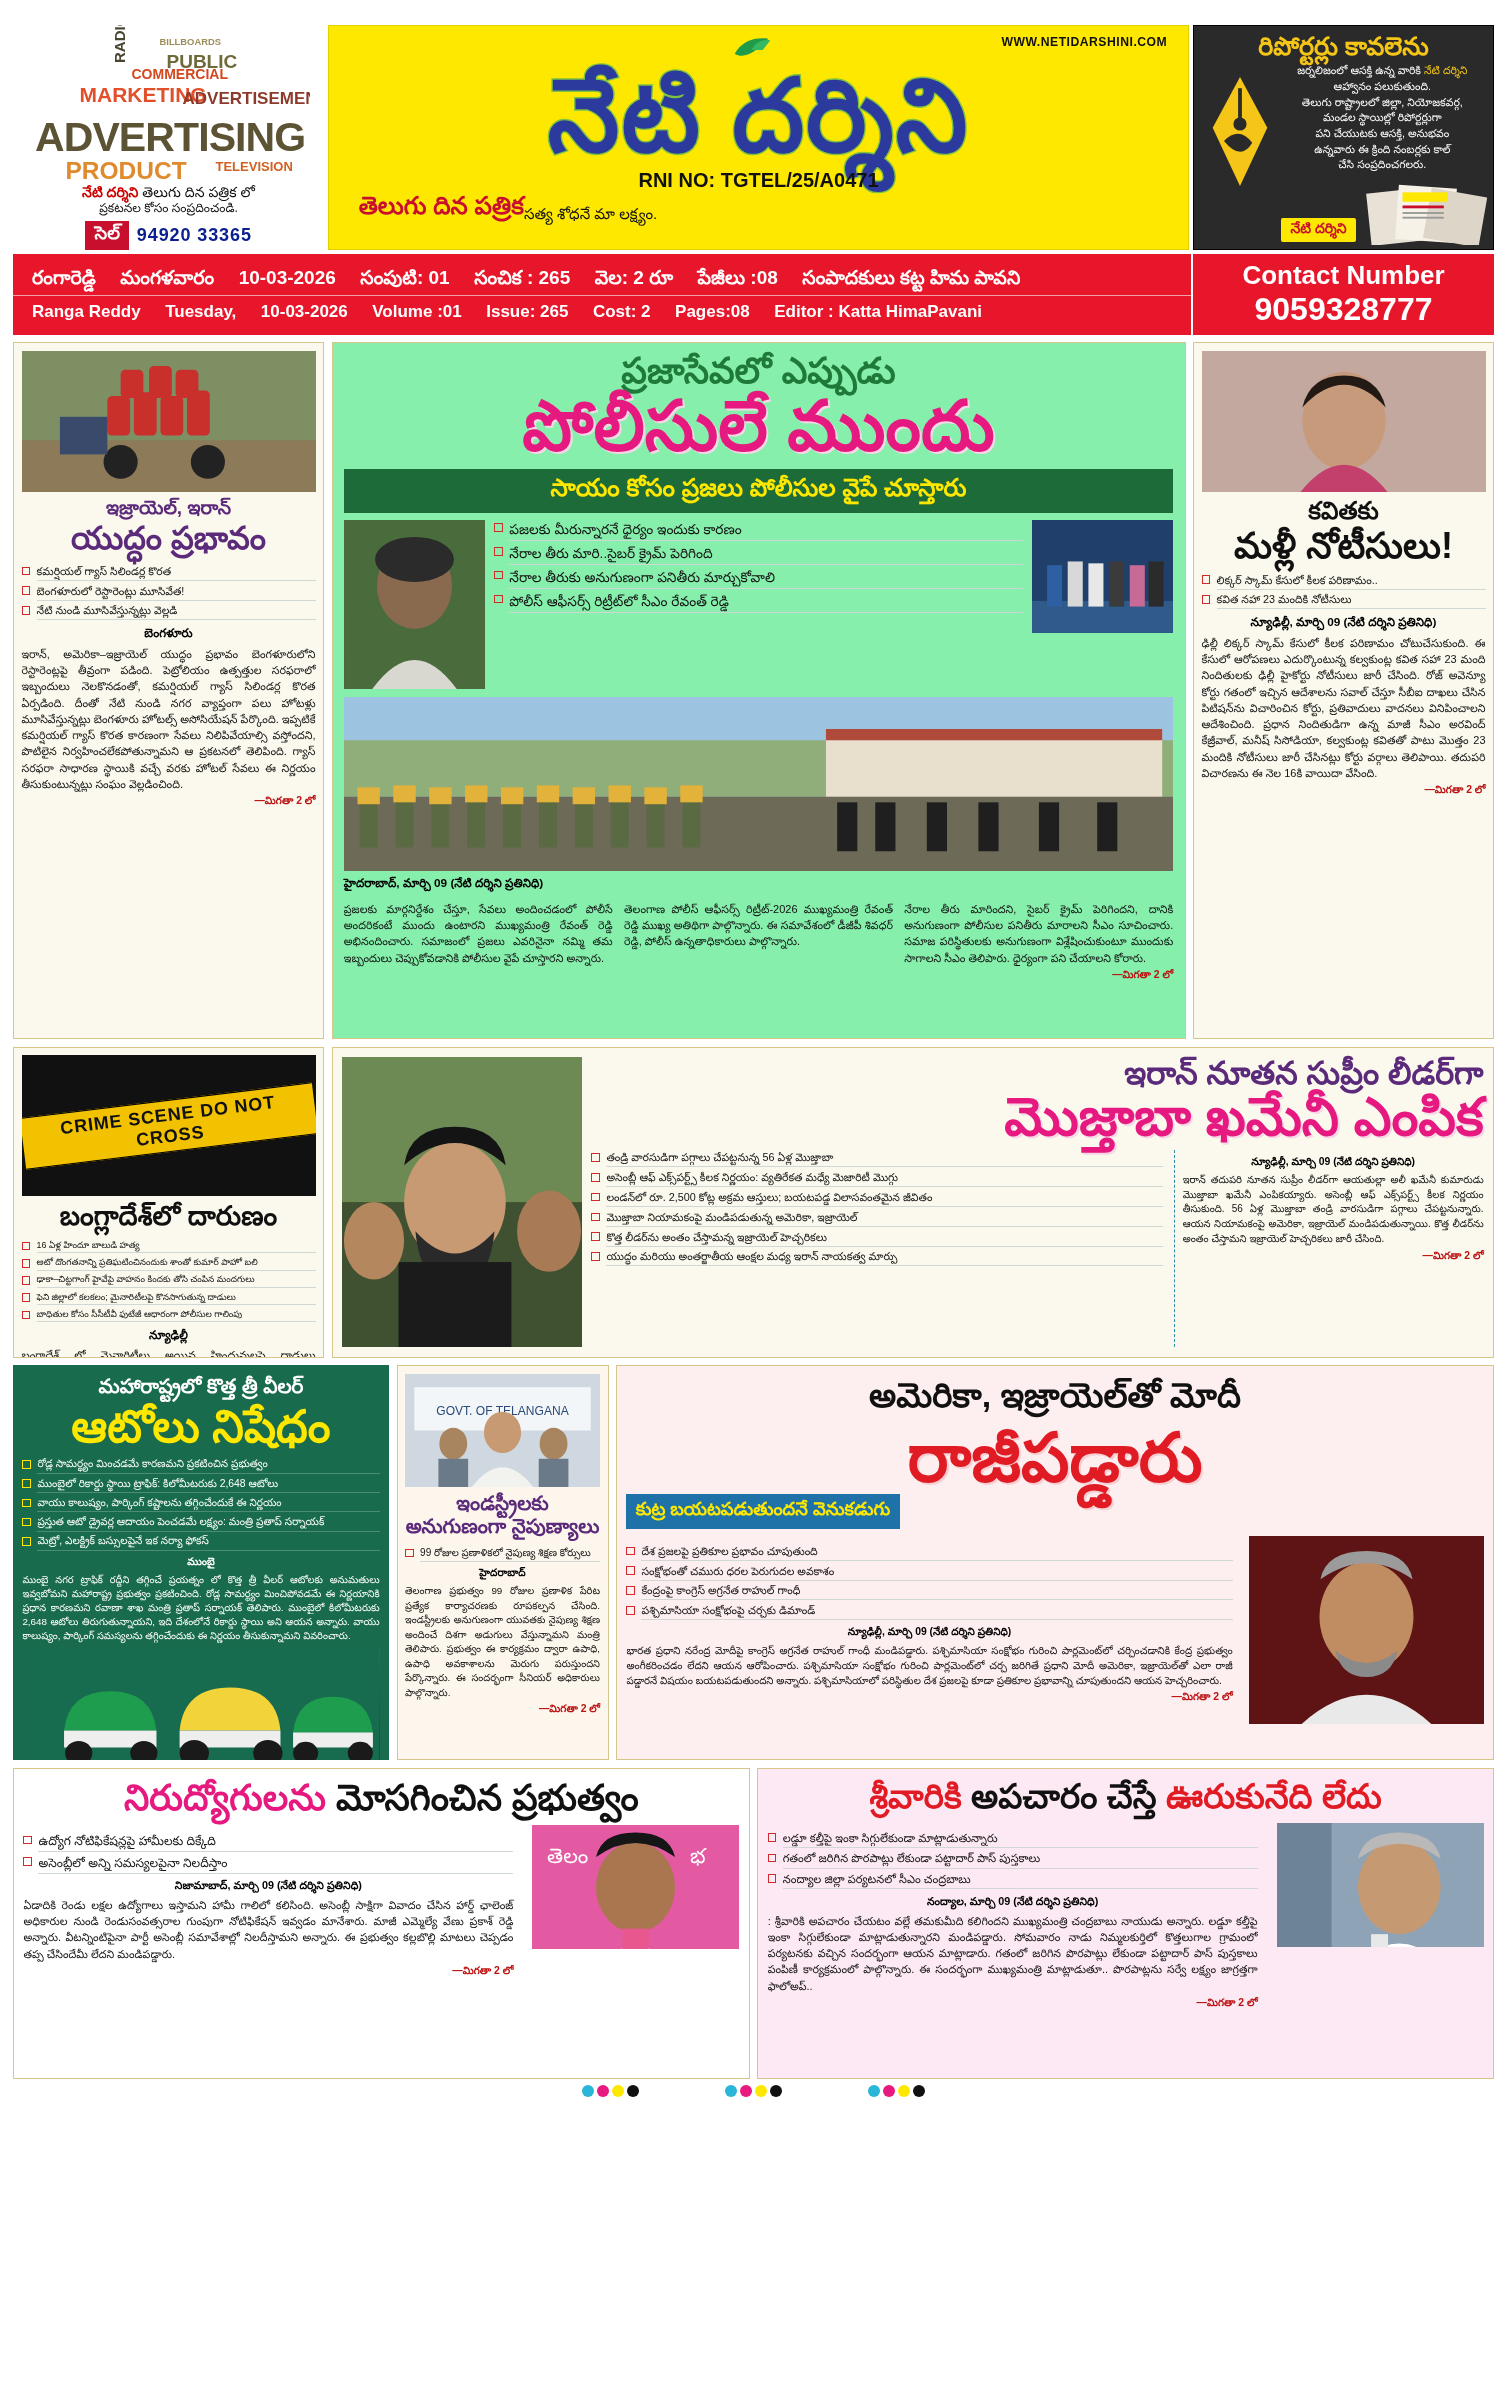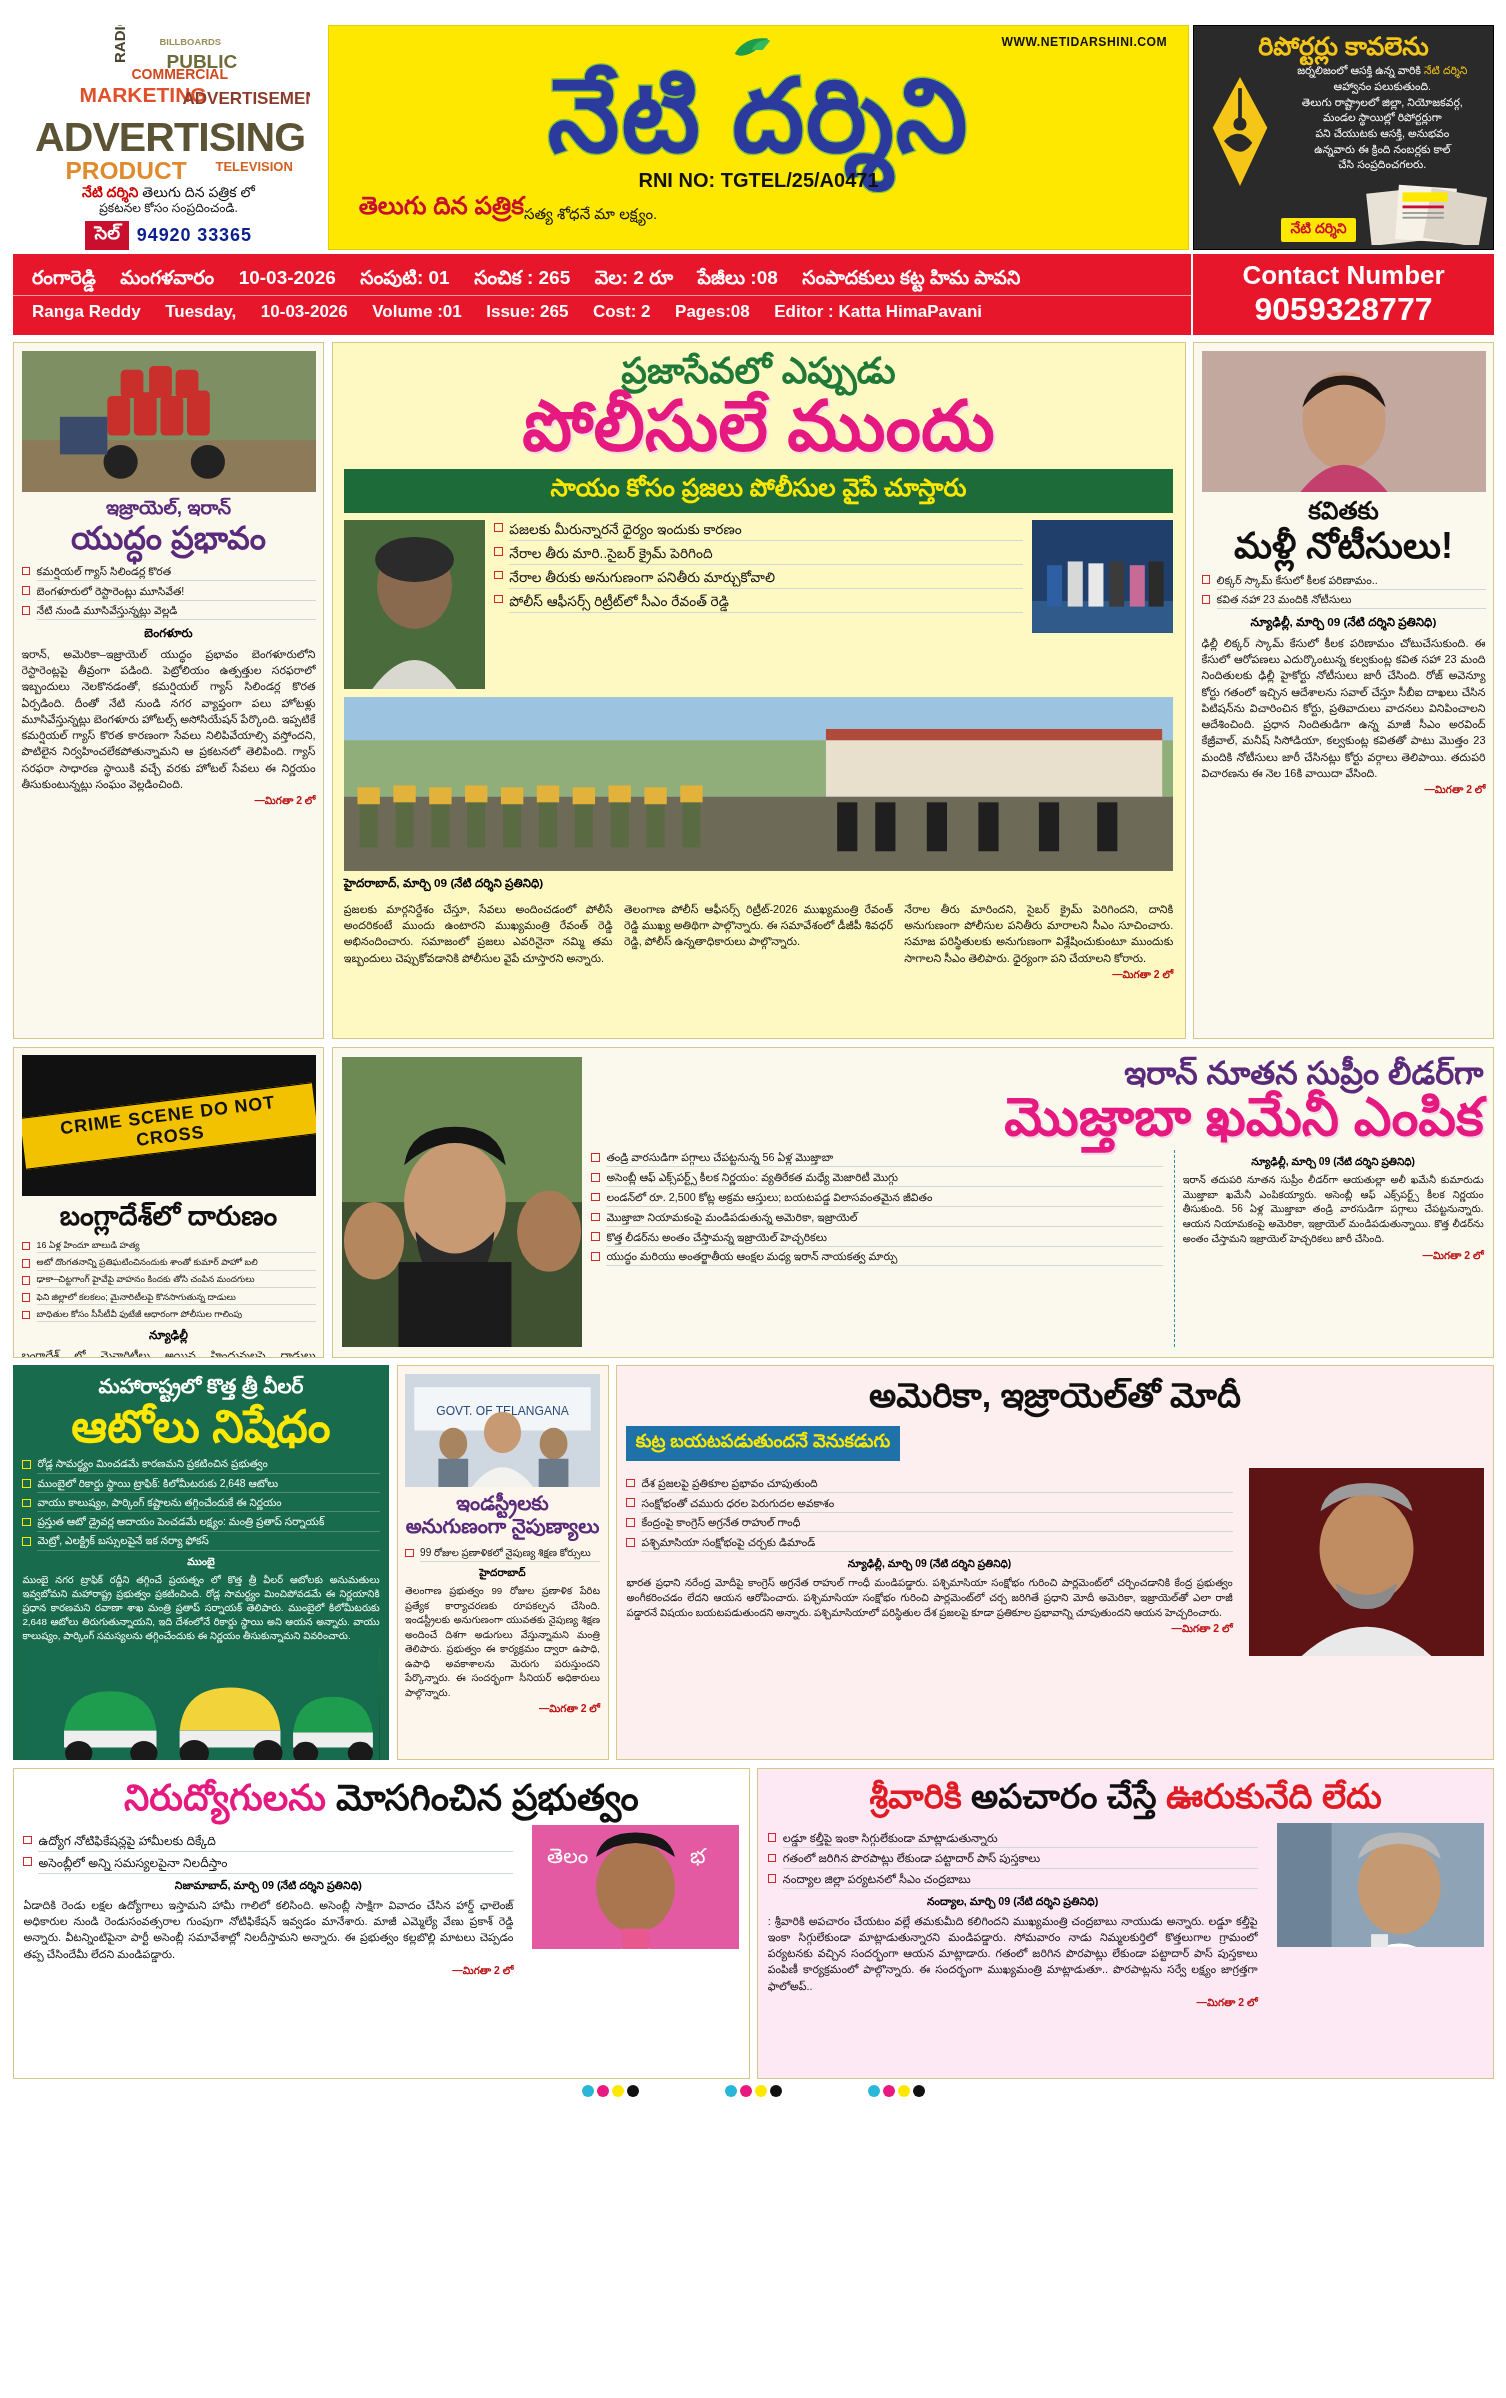--- a/index.html
+++ b/index.html
@@ -90,21 +90,21 @@
   .bullets { margin:7.5px 0 5.6px 0; }
   .bullet { display:flex; gap:6.6px; align-items:flex-start; font-size:10.8px; line-height:1.4; margin-bottom:2.8px; color:#111;}
   .bullet .bx { width:8.5px; height:8.5px; border:1.9px solid #d02a2a; flex:0 0 8.5px; margin-top:2.8px; }
   .bullet .bt { border-bottom:0.9px solid #cfd8d4; flex:1; padding-bottom:0.9px; }
 
   .dateline { text-align:center; font-weight:bold; font-size:11.8px; margin:5.6px 0 2.8px; }
   .body-te { font-size:11px; line-height:1.48; text-align:justify; color:#111; }
   .contd { text-align:right; color:#b11; font-size:10.4px; font-weight:bold; margin-top:2.8px;}
 
   
-  .main-box { border:1.9px solid #d8c58a; background:#fef9c3; height:100%; padding:9.4px 11.3px; position:relative; overflow:hidden;}
+  .main-box { border:1.9px solid #d8c58a; background:#86efac; height:100%; padding:9.4px 11.3px; position:relative; overflow:hidden;}
   .main-kicker { text-align:center; color:#1f7a3a; font-size:36px; font-weight:bold; line-height:1;}
   .main-head { text-align:center; color:#e5197f; font-size:70px; font-weight:bold; line-height:1.02; margin-top:1.9px;
                text-shadow:1.9px 1.9px 0 #f6d7e6;}
   .green-strip { background:#1e6b3a; color:#ffe800; text-align:center; font-size:24.5px; font-weight:bold;
                  padding:4.7px 0; margin-top:7.5px;}
   .main-mid { display:flex; gap:9.4px; margin-top:7.5px; }
   .main-photo-left { width:141px; height:169px; background:linear-gradient(165deg,#5a7a46,#2e4426); flex:0 0 141px;}
   .main-bul { flex:1; }
   .main-bul .bullet { font-size:13.7px; }
   .main-photo-right { width:141px; height:113px; background:linear-gradient(150deg,#2a4a7a,#1b3152); flex:0 0 141px;}
@@ -605,20 +605,21 @@
             <span class="bt">99 రోజుల ప్రణాళికలో నైపుణ్య శిక్షణ కోర్సులు</span>
           </div>
       </div>
       <div class="dateline" style="font-size:10.4px">హైదరాబాద్</div>
       <div class="body-te" style="font-size:9.8px">తెలంగాణ ప్రభుత్వం 99 రోజుల ప్రణాళిక పేరిట ప్రత్యేక కార్యాచరణకు రూపకల్పన చేసింది. ఇండస్ట్రీలకు అనుగుణంగా యువతకు నైపుణ్య శిక్షణ అందించే దిశగా అడుగులు వేస్తున్నామని మంత్రి తెలిపారు. ప్రభుత్వం ఈ కార్యక్రమం ద్వారా ఉపాధి, ఉపాధి అవకాశాలను మెరుగు పరుస్తుందని పేర్కొన్నారు. ఈ సందర్భంగా సీనియర్ అధికారులు పాల్గొన్నారు.</div>
       <div class="contd">—మిగతా 2 లో</div>
     </div>
 
     <div class="modi-box">
       <div class="modi-kicker">అమెరికా, ఇజ్రాయెల్‌తో మోదీ</div>
+      <div class="modi-head">రాజీపడ్డారు</div>
       <div style="text-align:left">
         <span class="blue-strip">కుట్ర బయటపడుతుందనే వెనుకడుగు</span>
       </div>
       <div class="modi-lower">
         <div style="flex:1">
           <div class="bullets">
             <div class="bullet">
                 <span class="bx"></span>
                 <span class="bt">దేశ ప్రజలపై ప్రతికూల ప్రభావం చూపుతుంది</span>
               </div>

